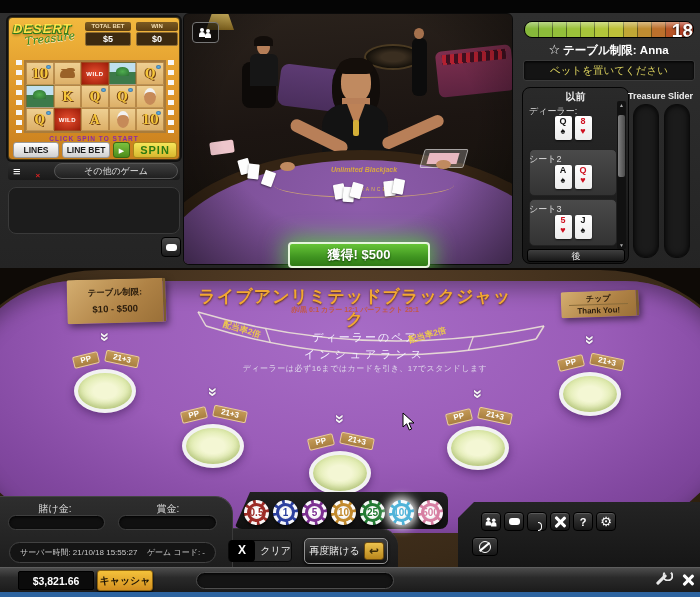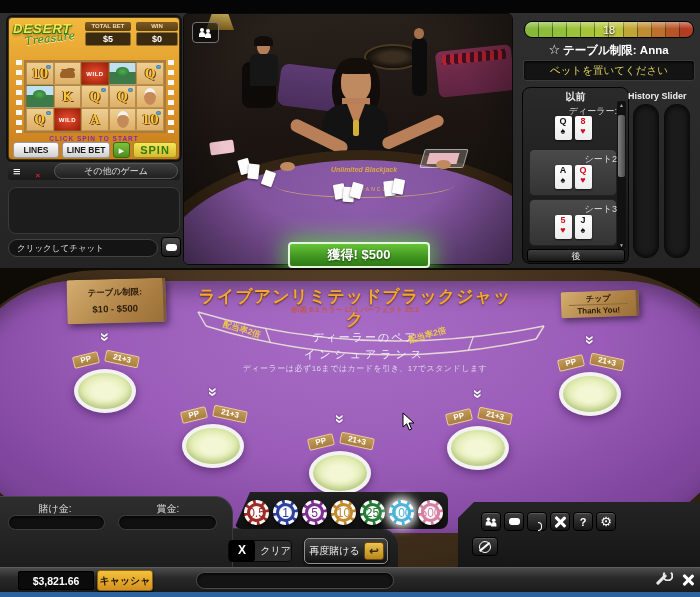--- a/index.html
+++ b/index.html
@@ -46,27 +46,27 @@
   .vcard{position:absolute;width:11px;height:15px;background:#fdfdfd;border-radius:1px;box-shadow:0 1px 2px rgba(0,0,0,.5)}
   .banner{position:absolute;left:288px;top:242px;width:142px;height:26px;background:linear-gradient(#66c437,#3f9420 60%,#2f7a16);border:2px solid #e6f6dc;border-radius:4px;color:#fff;font-weight:bold;font-size:13px;text-align:center;line-height:22px;text-shadow:0 1px 2px #14400a;box-shadow:0 0 22px 4px rgba(90,220,60,.75)}
   
   .timer{position:absolute;left:524px;top:21px;width:170px;height:17px;border-radius:8px;border:1px solid #000;overflow:hidden;display:flex;background:#222}
   .tseg{flex:1;border-right:1px solid rgba(0,0,0,.45)}
   .tseg:nth-child(1){background:#86b83a}.tseg:nth-child(2){background:#8cbc3a}.tseg:nth-child(3){background:#93c03a}
   .tseg:nth-child(4){background:#9cc23a}.tseg:nth-child(5){background:#a6c43a}.tseg:nth-child(6){background:#b2c63a}
   .tseg:nth-child(7){background:#bec139}.tseg:nth-child(8){background:#c0a735}.tseg:nth-child(9){background:#bf8c31}
   .tseg:nth-child(10){background:#bc702c}.tseg:nth-child(11){background:#b85527}.tseg:nth-child(12){background:#b33d22;border-right:none}
   .tshine{position:absolute;inset:0;background:linear-gradient(rgba(255,255,255,.4),rgba(255,255,255,0) 45%)}
-  .tnum{position:absolute;inset:0;text-align:center;font-size:11px;font-weight:normal;color:#fff;line-height:17px;text-shadow:0 1px 2px #000}
+  .tnum{position:absolute;inset:0;text-align:right;font-size:19px;font-weight:bold;color:#fff;line-height:17px;text-shadow:0 1px 2px #000}
   .dealerline{position:absolute;left:517px;top:42px;width:183px;text-align:center;color:#fff;font-size:11.5px;font-weight:bold}
   .star{font-weight:normal;font-size:13px;margin-right:3px}
   .prompt{position:absolute;left:523px;top:60px;width:172px;height:21px;background:#141414;border:1px solid #3a3a3a;border-radius:3px;color:#ded45e;font-size:10.5px;text-align:center;line-height:19px;box-shadow:inset 0 1px 3px #000}
   .histpanel{position:absolute;left:522px;top:87px;width:107px;height:177px;background:linear-gradient(#2a2a2a,#161616);border:1px solid #050505;border-radius:8px}
   .histhead{position:absolute;left:522px;top:90px;width:107px;text-align:center;color:#eee;font-size:10px;font-weight:bold}
-  .hlabel{position:absolute;width:88px;text-align:right;color:#ddd;font-size:9px}
+  .hlabel{position:absolute;width:88px;text-align:left;color:#ddd;font-size:9px}
   .cards{position:absolute;width:88px;display:flex;gap:3px;justify-content:center}
   .hcard{width:17px;height:24px;background:linear-gradient(#fff,#ececec);border-radius:2px;box-shadow:0 1px 2px rgba(0,0,0,.7);display:flex;flex-direction:column;align-items:center;font-weight:bold;color:#111}
   .hcard .rank{font-size:9px;line-height:11px}
   .hcard .suit{font-size:9px;line-height:9px}
   .hcard.red{color:#cf1020}
   .seatbox{position:absolute;left:529px;width:88px;height:47px;background:linear-gradient(#4a4a4a,#333);border:1px solid #222;border-radius:5px}
   .nextbtn{position:absolute;left:527px;top:249px;width:98px;height:13px;background:linear-gradient(#3e3e3e,#181818);border:1px solid #000;border-radius:3px;color:#eee;font-size:9px;text-align:center;line-height:12px}
   .sbarv{position:absolute;left:617px;top:101px;width:9px;height:148px;background:#111;border-radius:2px}
   .sthumb{position:absolute;left:1px;top:14px;width:7px;height:62px;background:linear-gradient(90deg,#808080,#4a4a4a);border-radius:2px}
   .sarr{position:absolute;left:0;width:9px;text-align:center;font-size:5px;color:#aaa}
@@ -95,21 +95,21 @@
   
   .stripA{position:absolute;left:0;top:528px;width:398px;height:39px;background:linear-gradient(#262626,#191919);border-top:1px solid #3a3a3a;border-radius:0 18px 0 0}
   .leftpanel{position:absolute;left:0;top:496px;width:233px;height:71px;background:linear-gradient(#2e2e2e,#1d1d1d);border-top:1px solid #444;border-right:1px solid #3a3a3a;border-radius:0 18px 0 0}
   .flab{position:absolute;font-size:10px;color:#ddd;text-align:center;width:70px}
   .fpill{position:absolute;height:15px;background:#101010;border:1px solid #3f3f3f;border-radius:8px;box-shadow:inset 0 1px 3px #000}
   .srvpill{position:absolute;left:9px;top:45px;width:207px;height:21px;border:1px solid #424242;border-radius:11px;background:#141414;color:#c8c8c8;font-size:8px;line-height:19px}
   .chiptray{position:absolute;left:234px;top:492px;width:214px;height:37px;background:linear-gradient(#212121,#0f0f0f);border-radius:8px;clip-path:polygon(16px 0,100% 0,100% 100%,0 100%)}
   .chiprow{position:absolute;left:244px;top:500px;display:flex;gap:4px}
   .chip{position:relative;width:25px;height:25px;border-radius:50%;border:3px dashed rgba(255,255,255,.95);box-shadow:0 2px 3px rgba(0,0,0,.6);background:#555}
   .chip::after{content:"";position:absolute;inset:3px;border-radius:50%;background:radial-gradient(#fff 40%,#ddd)}
-  .chip .cval{position:absolute;inset:0;z-index:1;display:flex;align-items:center;justify-content:center;font-size:12px;font-weight:normal}
+  .chip .cval{position:absolute;inset:0;z-index:1;display:flex;align-items:center;justify-content:center;font-size:10px;font-weight:bold}
   .chip.sel{box-shadow:0 0 10px 3px rgba(255,255,255,.9),0 2px 3px rgba(0,0,0,.6)}
   .clearbtn{position:absolute;left:228px;top:540px;width:64px;height:22px;background:#2c2c2c;border:1px solid #0a0a0a;border-radius:4px;display:flex;align-items:center}
   .clearx{width:26px;height:22px;background:#000;border-radius:4px;color:#fff;font-weight:bold;font-size:12px;text-align:center;line-height:21px}
   .cleartxt{flex:1;color:#eee;font-size:10px;text-align:right}
   .rebet{position:absolute;left:304px;top:538px;width:84px;height:26px;background:linear-gradient(#404040,#121212);border:1px solid #909090;border-radius:5px;display:flex;align-items:center;box-shadow:0 1px 3px #000}
   .rebettxt{flex:1;color:#eee;font-size:10px;text-align:center}
   .rebetic{width:20px;height:18px;margin-right:3px;background:linear-gradient(#edc34e,#b8861c);border:1px solid #6a4a10;border-radius:3px;color:#3a2a08;font-weight:bold;font-size:12px;text-align:center;line-height:16px}
   .rightpanel{position:absolute;left:458px;top:502px;width:242px;height:65px;background:linear-gradient(#242424,#161616);clip-path:polygon(0 16px,16px 0,100% 0,100% 100%,0 100%)}
   .ibtn{position:absolute;width:20px;height:19px;background:linear-gradient(#3e3e3e,#161616);border:1px solid #000;border-radius:4px;box-shadow:inset 0 1px 0 #5a5a5a;display:flex;align-items:center;justify-content:center;color:#fff;font-size:11px;font-weight:bold}
   .spk2{position:relative;width:9px;height:9px;background:#fff;clip-path:polygon(0 32%,34% 32%,70% 0,70% 100%,34% 68%,0 68%)}
@@ -175,21 +175,20 @@
     <div class="sbtn" style="left:104px;width:17px;background:linear-gradient(#7cc23e,#4c8c1c);color:#fff;border-color:#3a6a14;font-size:7px">▶</div>
     <div class="sbtn" style="left:124px;width:44px;background:linear-gradient(#f6e65a,#d8b82e);color:#2d7a10;border-color:#a8881a;font-size:11px;letter-spacing:1px">SPIN</div>
   </div>
   <div class="slotbar">
     <span style="color:#fff;font-size:13px;margin-left:5px">≡</span>
     <span style="position:relative;margin-left:7px"><span class="spk"></span><span class="redx" style="left:8px;top:1px">×</span></span>
     <div class="ogames">その他のゲーム</div>
   </div>
 
   <div class="chatbox"></div>
-  <input class="chatin" placeholder="クリックしてチャット" style="">
   <div class="chatbtn">
       <span class="bubble"></span>
     </div>
 
   <div class="video">
     <div class="vd" style="left:22px;top:0;width:28px;height:16px;background:linear-gradient(#e8c868,#8a6a20);clip-path:polygon(20% 0,80% 0,100% 100%,0 100%)"></div>
     <div class="vd" style="left:58px;top:48px;width:34px;height:46px;background:#0d0a08;border-radius:8px"></div>
     <div class="vd" style="left:73px;top:26px;width:13px;height:15px;background:#b57e58;border-radius:50%"></div>
     <div class="vd" style="left:70px;top:22px;width:19px;height:10px;background:#120d0a;border-radius:50% 50% 0 0"></div>
     <div class="vd" style="left:66px;top:40px;width:28px;height:32px;background:#161616;border-radius:6px 6px 0 0"></div>
@@ -292,21 +291,21 @@
         <span class="rank">J</span>
         <span class="suit">♠</span>
       </div>
   </div>
   <div class="nextbtn">後</div>
   <div class="sbarv">
     <span class="sarr" style="top:1px">▲</span>
     <div class="sthumb"></div>
     <span class="sarr" style="bottom:1px">▼</span>
   </div>
-  <div class="hslabel">History Slider</div>
+  <div class="hslabel">Treasure Slider</div>
   <div class="htrack" style="left:633px"></div>
   <div class="htrack" style="left:664px"></div>
 
   <div class="tablewrap">
     <div class="rail"></div>
     <div class="felt"></div>
     <svg class="arcline" width="700" height="300" viewBox="0 0 700 300">
       <path d="M 198 44 Q 366 94 544 58" fill="none" stroke="#f0ead8" stroke-width="1.5" opacity="0.85"></path>
       <path d="M 206 58 Q 366 108 536 71" fill="none" stroke="#f0ead8" stroke-width="1.5" opacity="0.85"></path>
       <path d="M 198 44 L 206 58 M 544 58 L 536 71" stroke="#f0ead8" stroke-width="1.5" opacity="0.85"></path>
@@ -359,20 +358,24 @@
       <div class="oval"></div>
     </div>
   </div>
 
   <div class="stripA"></div>
   <div class="leftpanel">
     <div class="flab" style="left:20px;top:5px">賭け金:</div>
     <div class="fpill" style="left:8px;top:18px;width:97px"></div>
     <div class="flab" style="left:133px;top:5px">賞金:</div>
     <div class="fpill" style="left:118px;top:18px;width:99px"></div>
+    <div class="srvpill">
+      <span style="margin-left:10px">サーバー時間: 21/10/18 15:55:27</span>
+      <span style="float:right;margin-right:10px">ゲーム コード: -</span>
+    </div>
   </div>
   <div class="chiptray"></div>
   <div class="chiprow">
     <div class="chip" style="background-color: rgb(156, 43, 38);">
         <span class="cval" style="color: rgb(156, 43, 38);">0.5</span>
       </div>
     <div class="chip" style="background-color: rgb(43, 63, 158);">
         <span class="cval" style="color: rgb(43, 63, 158);">1</span>
       </div>
     <div class="chip" style="background-color: rgb(124, 47, 145);">

